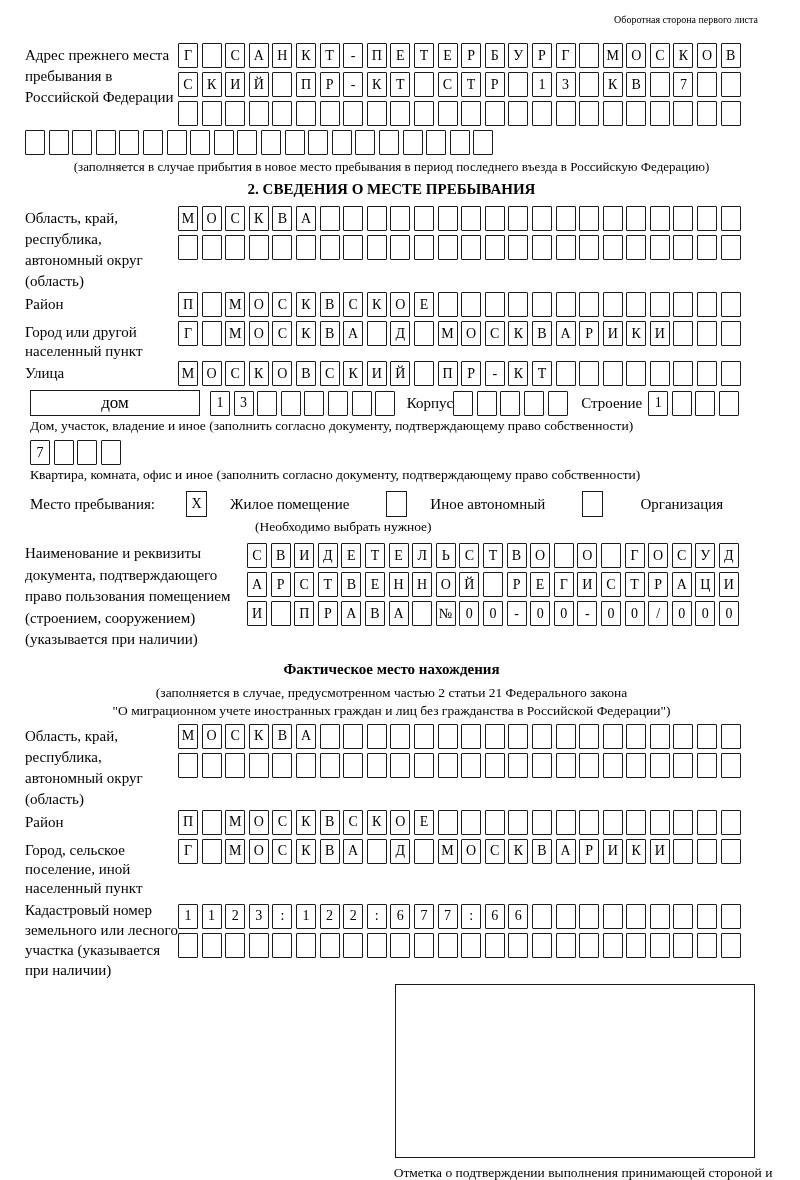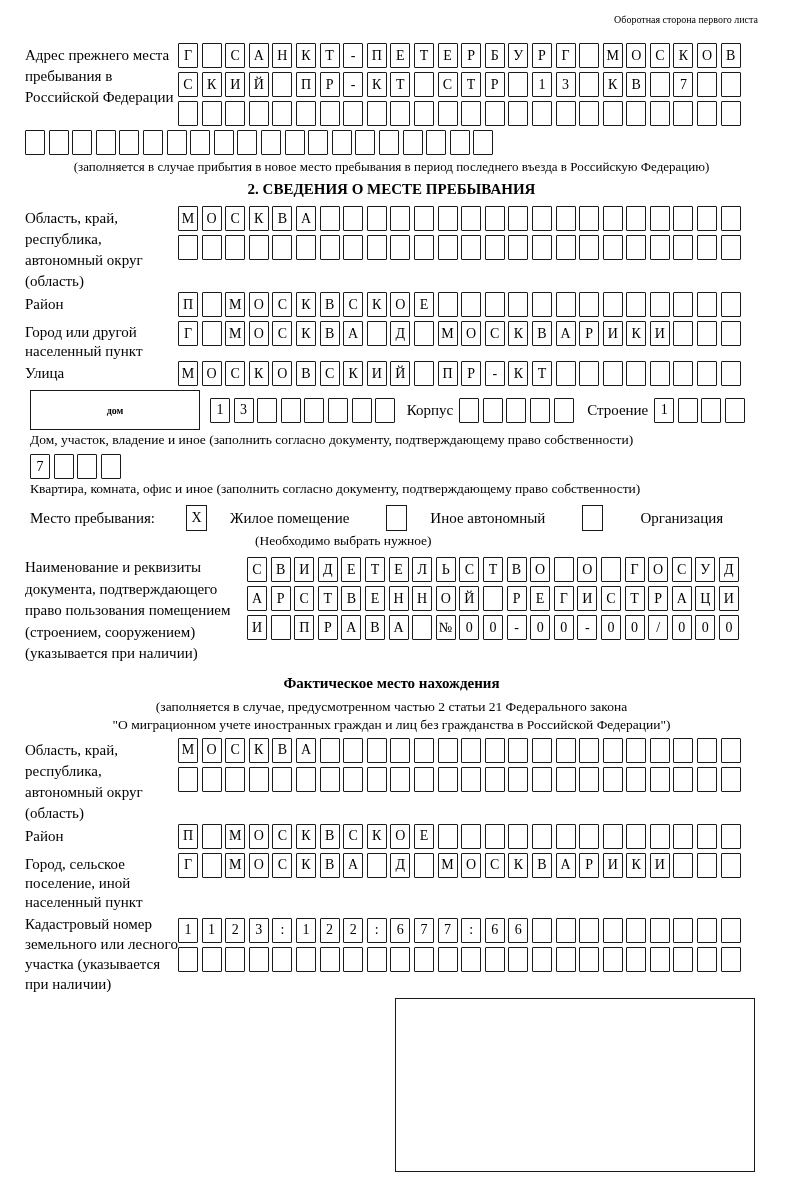--- a/index.html
+++ b/index.html
@@ -21,22 +21,22 @@
     border:1.6px solid #1a1a1a;border-radius:1px;
     margin-right:3.6px;
     display:flex;align-items:center;justify-content:center;
     font-size:14px;box-sizing:border-box;
     font-family:"Liberation Serif","DejaVu Serif",serif;
   }
   .caption{font-size:13px;line-height:16px;}
   .caption-center{text-align:center;}
   .sec-title{font-weight:bold;text-align:center;font-size:15px;margin:6px 0 8px 0;}
   .inline-box{
-    border:1.6px solid #1a1a1a;height:40px;box-sizing:border-box;
-    display:flex;align-items:center;justify-content:center;font-size:10px;font-weight:bold;
+    border:1.6px solid #1a1a1a;height:26px;box-sizing:border-box;
+    display:flex;align-items:center;justify-content:center;font-size:17px;
   }
   .hrow{display:flex;align-items:center;margin-bottom:2px;}
   .hrow-label{font-size:15px;}
   .chk{
     width:21px;height:26px;border:1.6px solid #1a1a1a;box-sizing:border-box;
     display:flex;align-items:center;justify-content:center;font-size:14px;margin:0 6px;
   }
   .mesto-row{display:flex;align-items:center;margin:8px 0 2px 5px;gap:17px;}
   .mesto-row .opt-label{margin-right:14px;}
   .stamp-box{
@@ -325,21 +325,21 @@
   <div class="cellrow" style="margin-bottom:0;">
       <div class="cell">1</div>
       <div class="cell">3</div>
       <div class="cell"></div>
       <div class="cell"></div>
       <div class="cell"></div>
       <div class="cell"></div>
       <div class="cell"></div>
       <div class="cell"></div>
     </div>
-  <span class="hrow-label" style="margin:0 6px 0 8px;font-family:Liberation Serif, serif;">Корпус</span>
+  <span class="hrow-label" style="margin:0 0 0 8px;font-family:Liberation Serif, serif;">Корпус</span>
   <div class="cellrow" style="margin-bottom:0;">
       <div class="cell"></div>
       <div class="cell"></div>
       <div class="cell"></div>
       <div class="cell"></div>
       <div class="cell"></div>
     </div>
   <span class="hrow-label" style="margin:0 6px 0 10px;">Строение</span>
   <div class="cellrow" style="margin-bottom:0;">
       <div class="cell">1</div>

